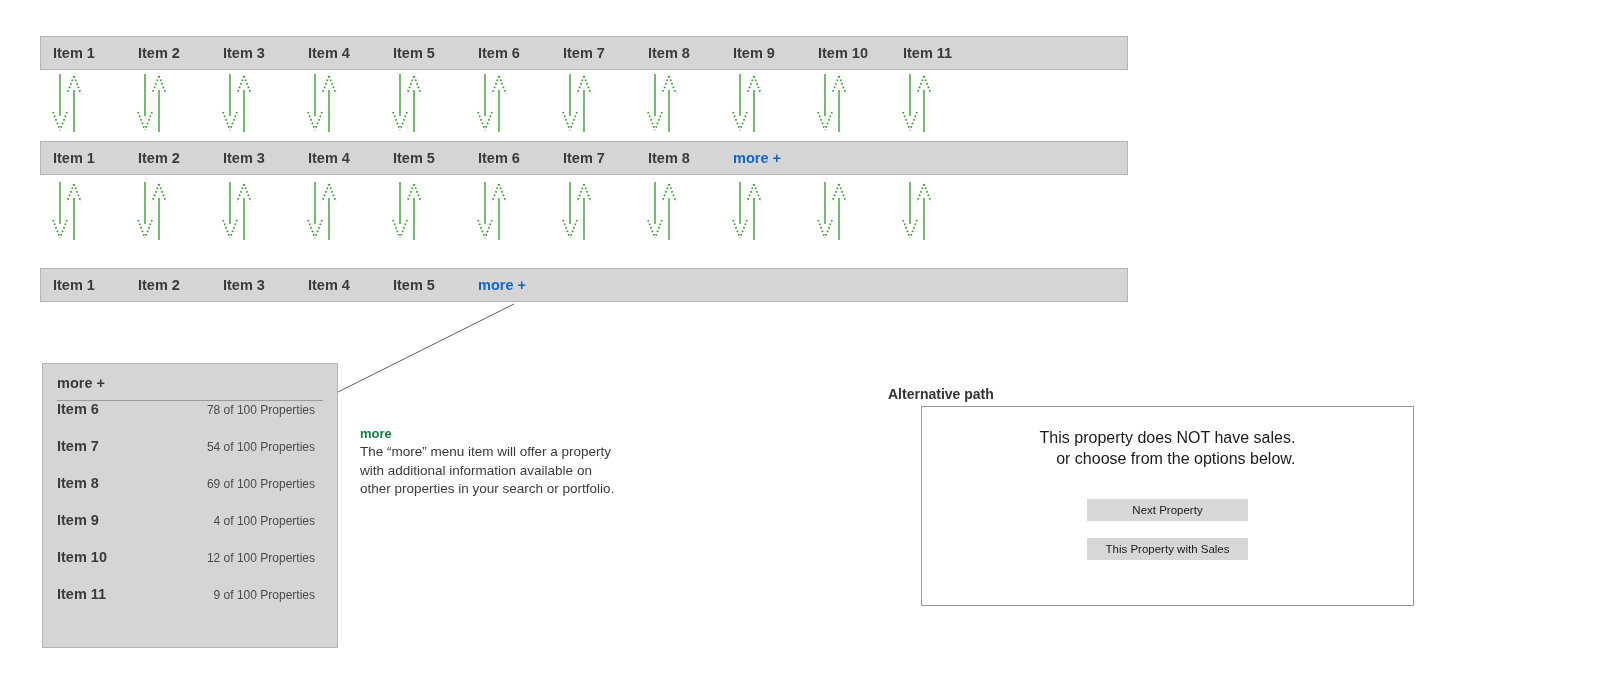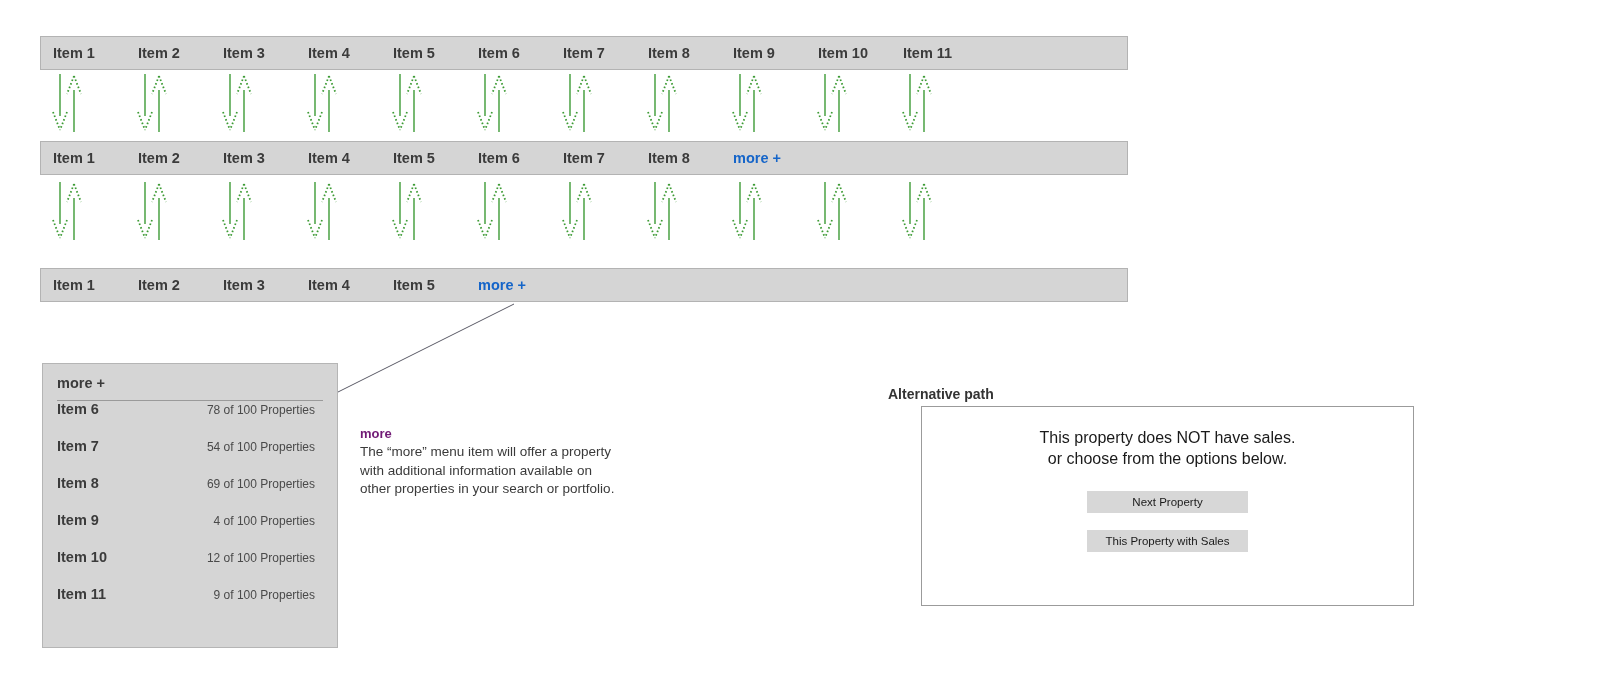--- a/index.html
+++ b/index.html
@@ -121,21 +121,21 @@
   
   #more-annotation {
     position: absolute;
     left: 360px;
     top: 426px;
     width: 265px;
   }
   #more-annotation .ann-title {
     font-size: 13px;
     font-weight: bold;
-    color: #701a75;
+    color: #15803d;
     margin-bottom: 2px;
   }
   #more-annotation .ann-body {
     font-size: 13.5px;
     line-height: 18.5px;
     color: #3a3a3a;
   }
 
   
   #alt-path-title {
@@ -155,40 +155,40 @@
     height: 200px;
     background: #ffffff;
     border: 1px solid #9b9b9b;
     box-sizing: border-box;
     display: flex;
     flex-direction: column;
     align-items: center;
   }
   #alt-message {
     margin-top: 20px;
-    text-align: center;
+    text-align: right;
     font-size: 16px;
     line-height: 21px;
     color: #1a1a1a;
   }
   #alt-message div { white-space: nowrap; }
   .alt-btn {
     width: 161px;
     height: 22px;
     background: #d7d7d7;
     border: none;
     font-family: "Liberation Sans", sans-serif;
     font-size: 11.5px;
     color: #1a1a1a;
     text-align: center;
     line-height: 22px;
     cursor: pointer;
     padding: 0;
   }
-  #alt-btn-1 { margin-top: 22px; }
+  #alt-btn-1 { margin-top: 30px; }
   #alt-btn-2 { margin-top: 17px; }
 </style>
 </head>
 <body>
 
 <div class="menubar" id="menubar-1">
     <div class="mi">Item 1</div>
     <div class="mi">Item 2</div>
     <div class="mi">Item 3</div>
     <div class="mi">Item 4</div>

